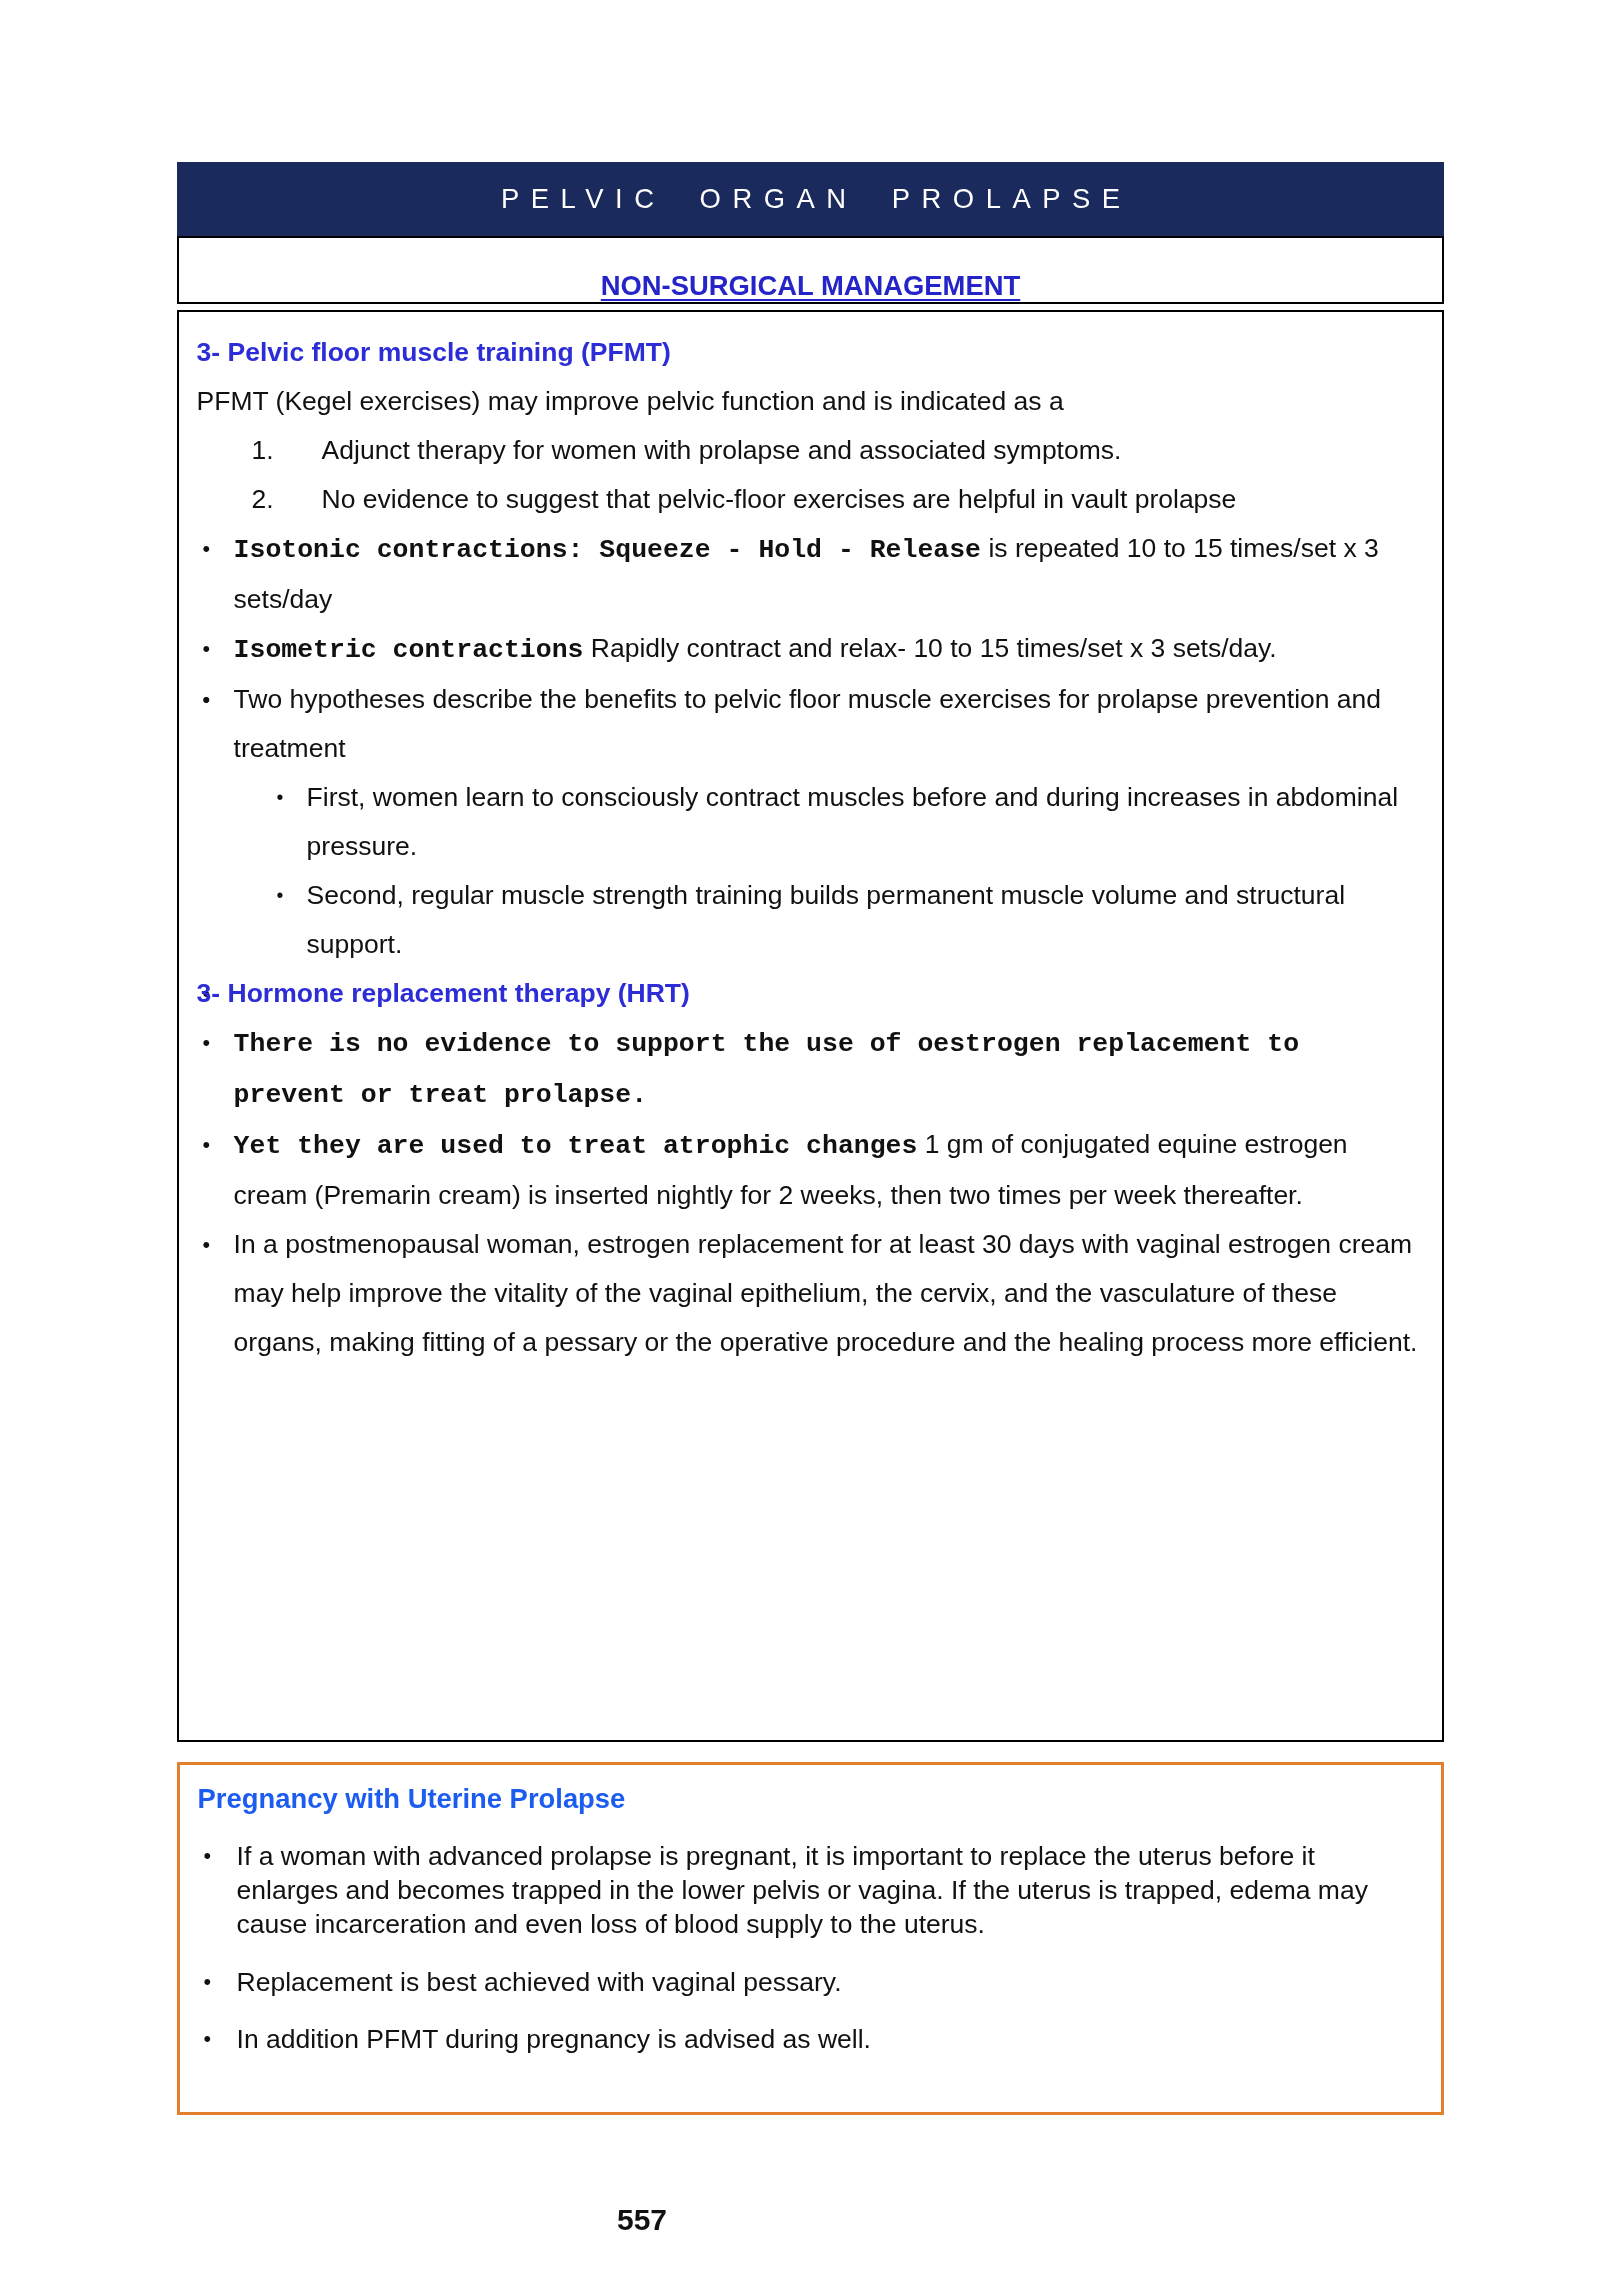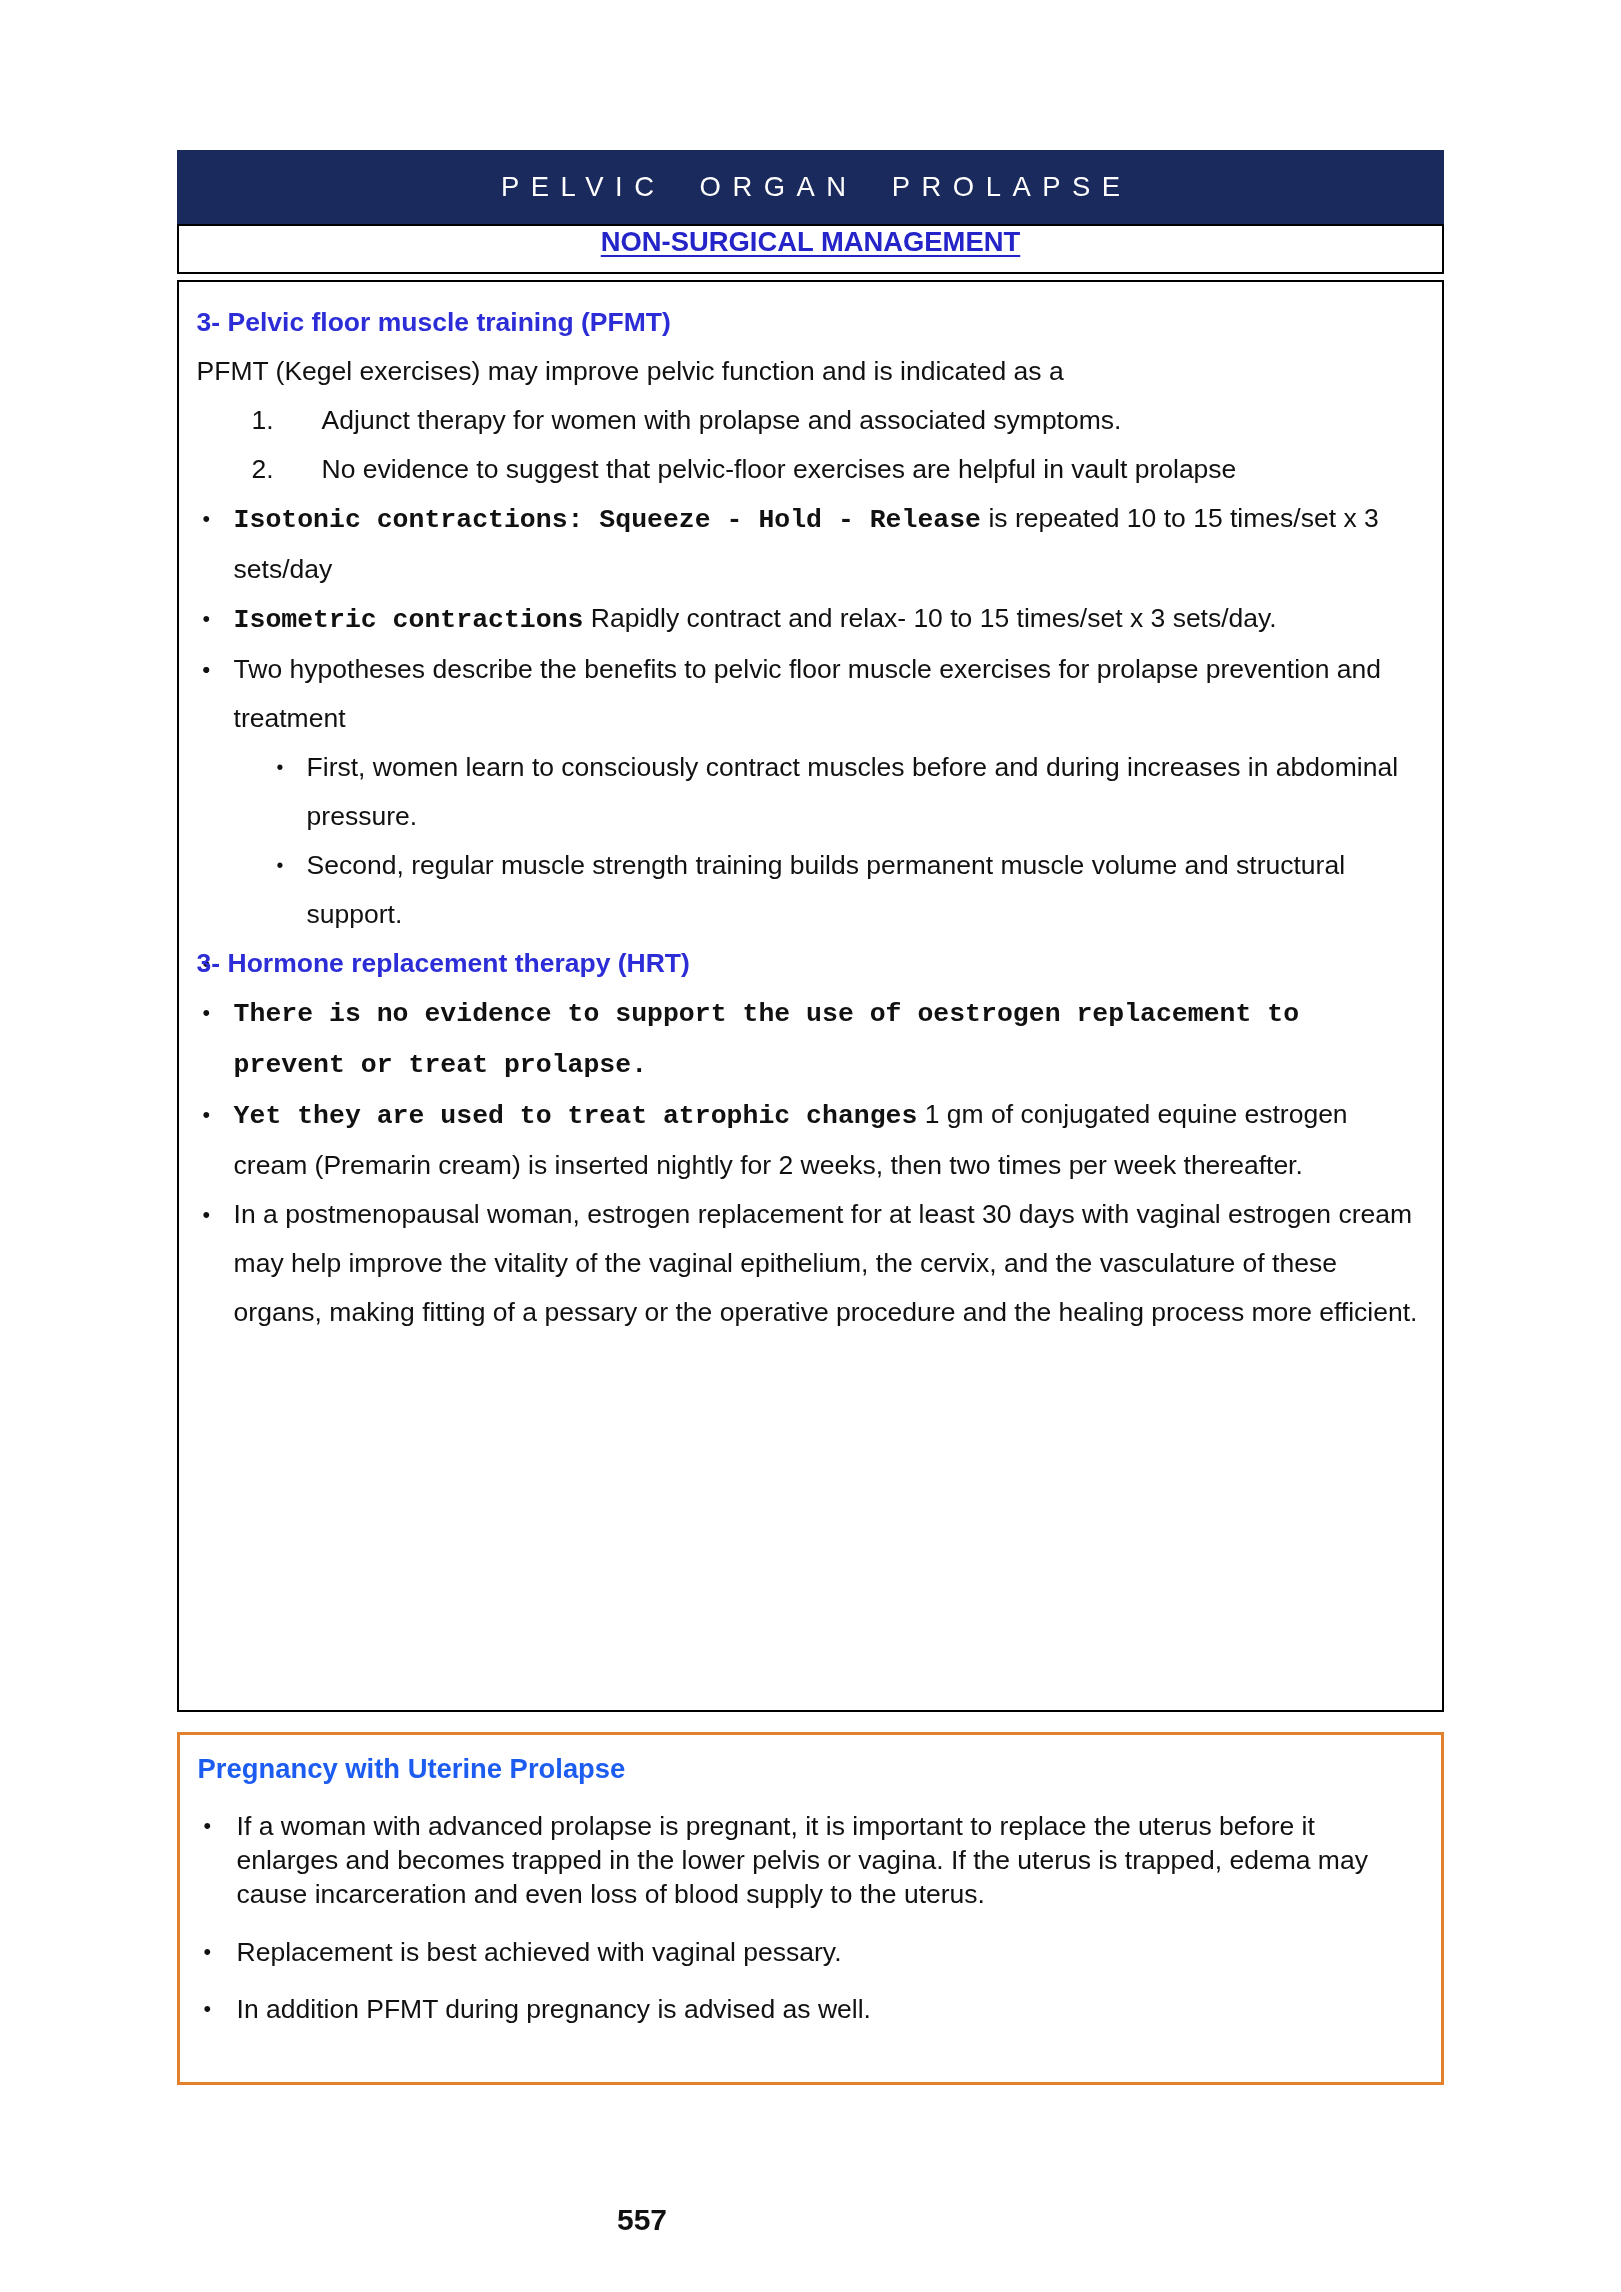--- a/index.html
+++ b/index.html
@@ -9,44 +9,44 @@
     font-family: "Liberation Sans", sans-serif;
   }
   body {
     width: 1621px;
     height: 2293px;
     position: relative;
   }
   .page-column {
     position: absolute;
     left: 177px;
-    top: 150px;
+    top: 162px;
     width: 1267px;
   }
   .title-bar {
     height: 74px;
     background: var(--navy, #1a2a5c);
     display: flex;
     align-items: center;
     justify-content: center;
   }
   .title-bar .title-text {
     color: #ffffff;
     font-size: 27.4px;
     letter-spacing: 0.42em;
     word-spacing: 0.55em;
     padding-left: 0.42em;
     white-space: nowrap;
   }
   .subtitle-box {
     box-sizing: border-box;
-    height: 50px;
+    height: 68px;
     border: 2px solid #000000;
     display: flex;
-    align-items: flex-start;
+    align-items: flex-end;
     justify-content: center;
   }
   .subtitle-text {
     color: var(--subtitle_blue, #2424c8);
     font-weight: bold;
     font-size: 27.4px;
     text-decoration: underline;
     text-underline-offset: 3.9px;
   }
   .main-box {

